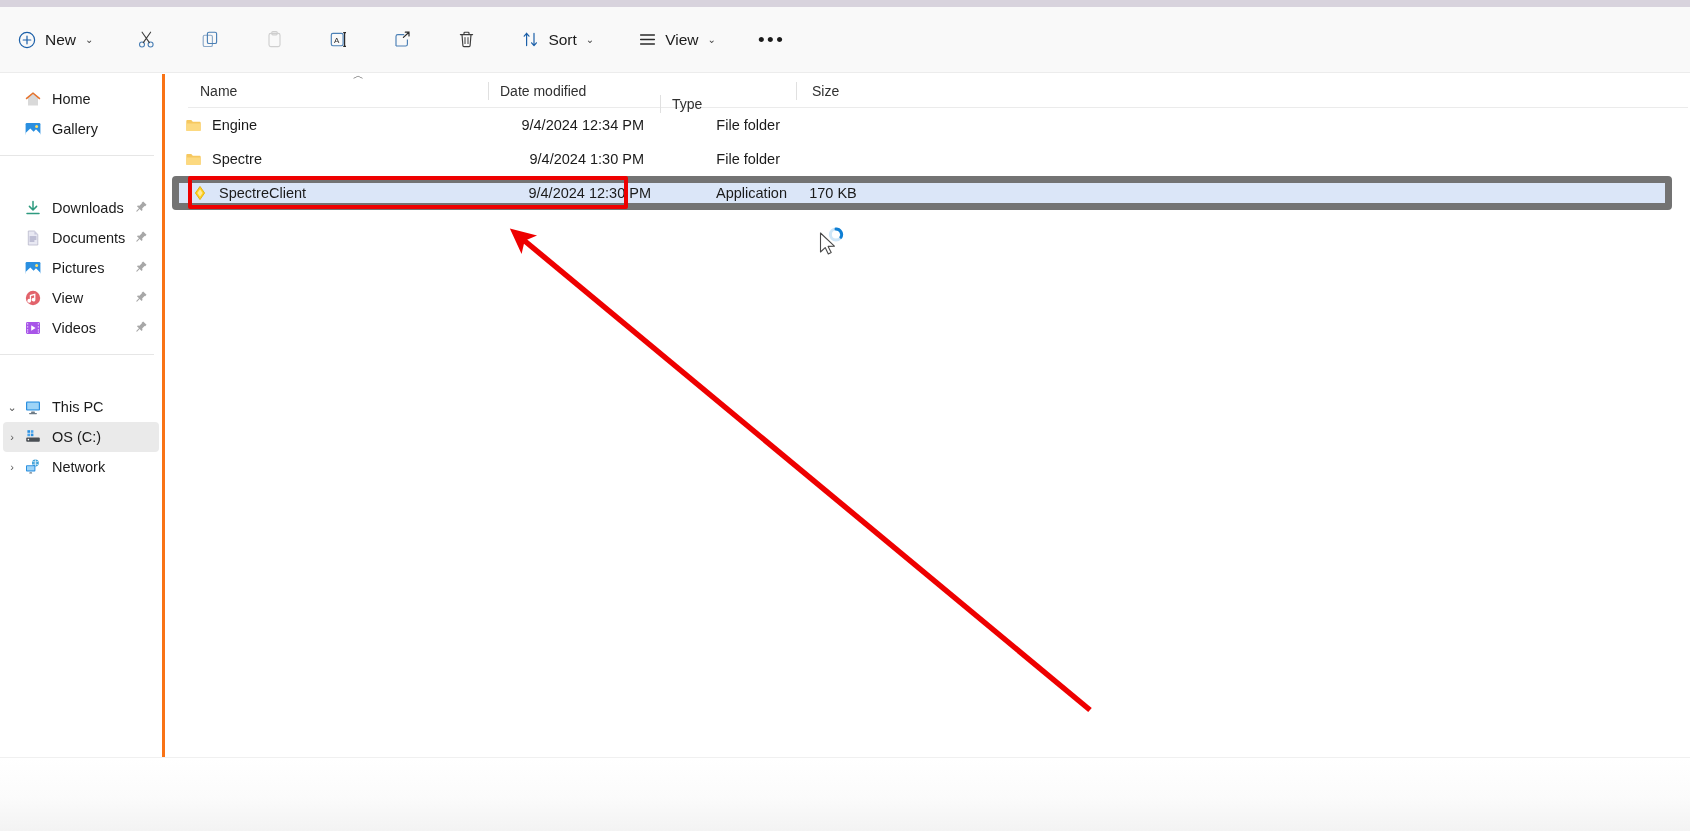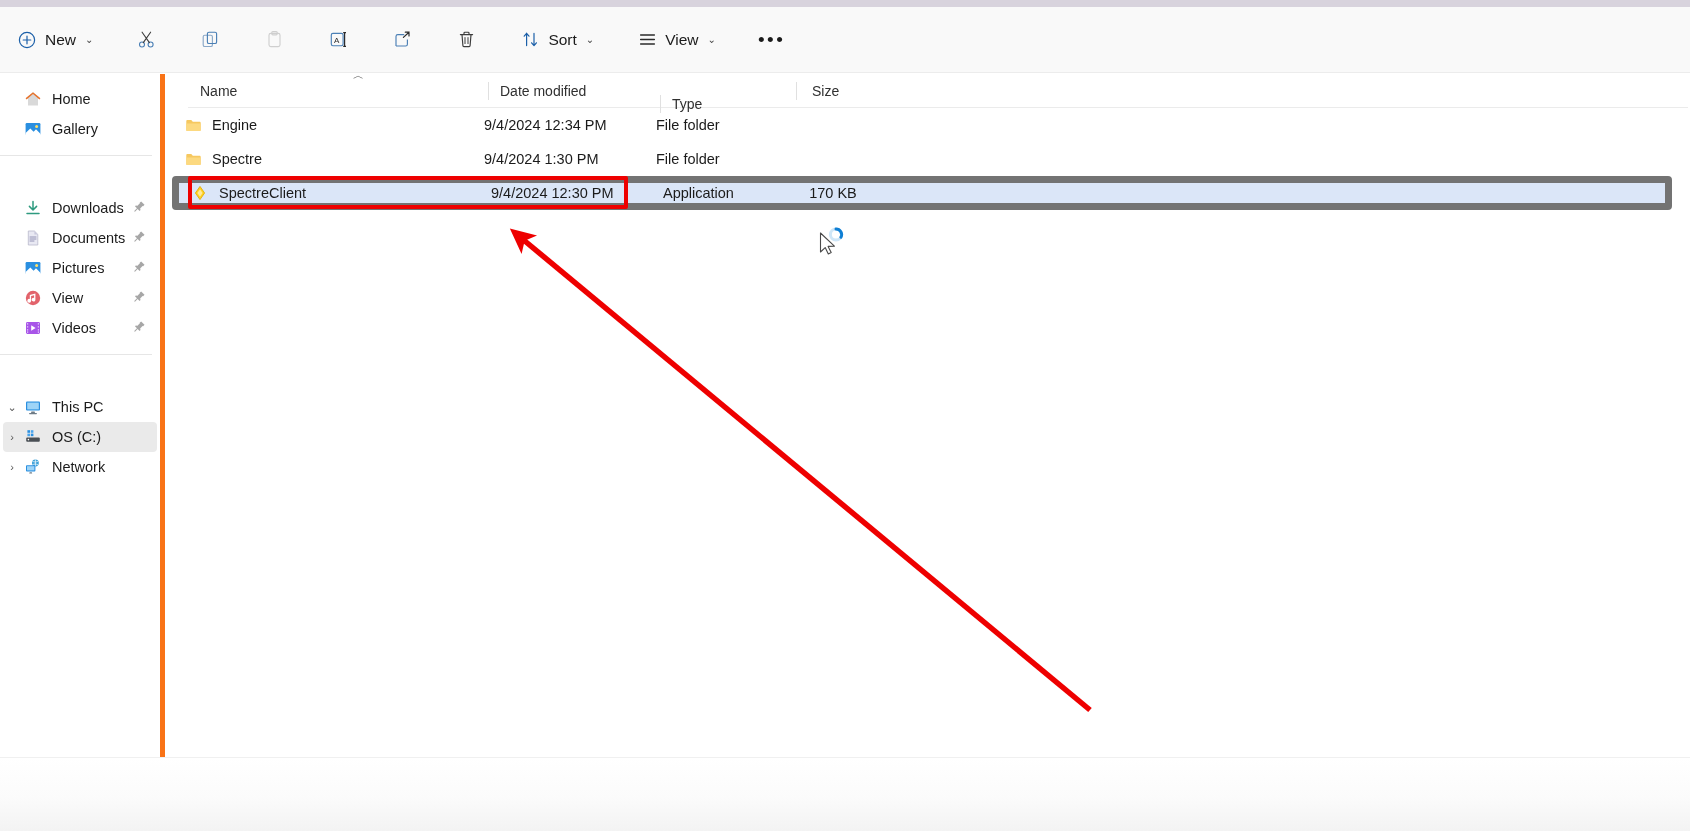--- a/index.html
+++ b/index.html
@@ -27,21 +27,21 @@
   }
   .tb-icon { display: flex; align-items: center; justify-content: center; width: 22px; height: 22px; }
   .chev { font-size: 10px; color: #444; margin-left: 2px; }
   .tb-gap { width: 22px; }
   .dots { letter-spacing: 2.5px; font-size: 19px; color: #1b1b1b; line-height: 14px; }
 
   
   .sidebar {
     position: absolute; left: 0; top: 74px; width: 165px; height: 683px;
     background: #ffffff;
-    border-right: 5px solid #f97316;
+    border-right: 3px solid #f97316;
     padding-top: 10px;
   }
   .nav-item {
     position: relative;
     display: flex; align-items: center;
     height: 30px; margin: 0 3px 0 3px;
     padding-left: 20px; border-radius: 4px;
     font-size: 14.5px; color: #1b1b1b; cursor: default;
   }
   .nav-item.selected { background: #eaeaea; }
@@ -81,21 +81,21 @@
     display: flex; align-items: center; height: 34px;
     font-size: 14.5px; color: #1b1b1b;
     border-radius: 4px; cursor: default;
   }
   .row.selected { background: #dbe6f8; border: 7px solid #737373; }
   .cell { padding-left: 12px; overflow: hidden; white-space: nowrap; }
   .c-name { width: 300px; display: flex; align-items: center; }
   .c-date { width: 172px; }
   .c-type { width: 136px; }
   .c-size { width: 90px; text-align: center; padding-right: 14px; padding-left: 16px; }
-  .row .c-date, .row .c-type { color: #1b1b1b; }
+  .row .c-date, .row .c-type { color: #1b1b1b; text-align: right; }
   .f-ico { width: 18px; height: 18px; margin-right: 10px; flex: 0 0 18px;
            display: flex; align-items: center; justify-content: center; }
 
   
   .statusbar {
     position: absolute; left: 0; bottom: 0; width: 1690px; height: 74px;
     background: linear-gradient(to bottom, #ffffff 0%, #fbfbfb 55%, #f3f3f3 100%);
     border-top: 1px solid #f0f0f0;
   }
 

